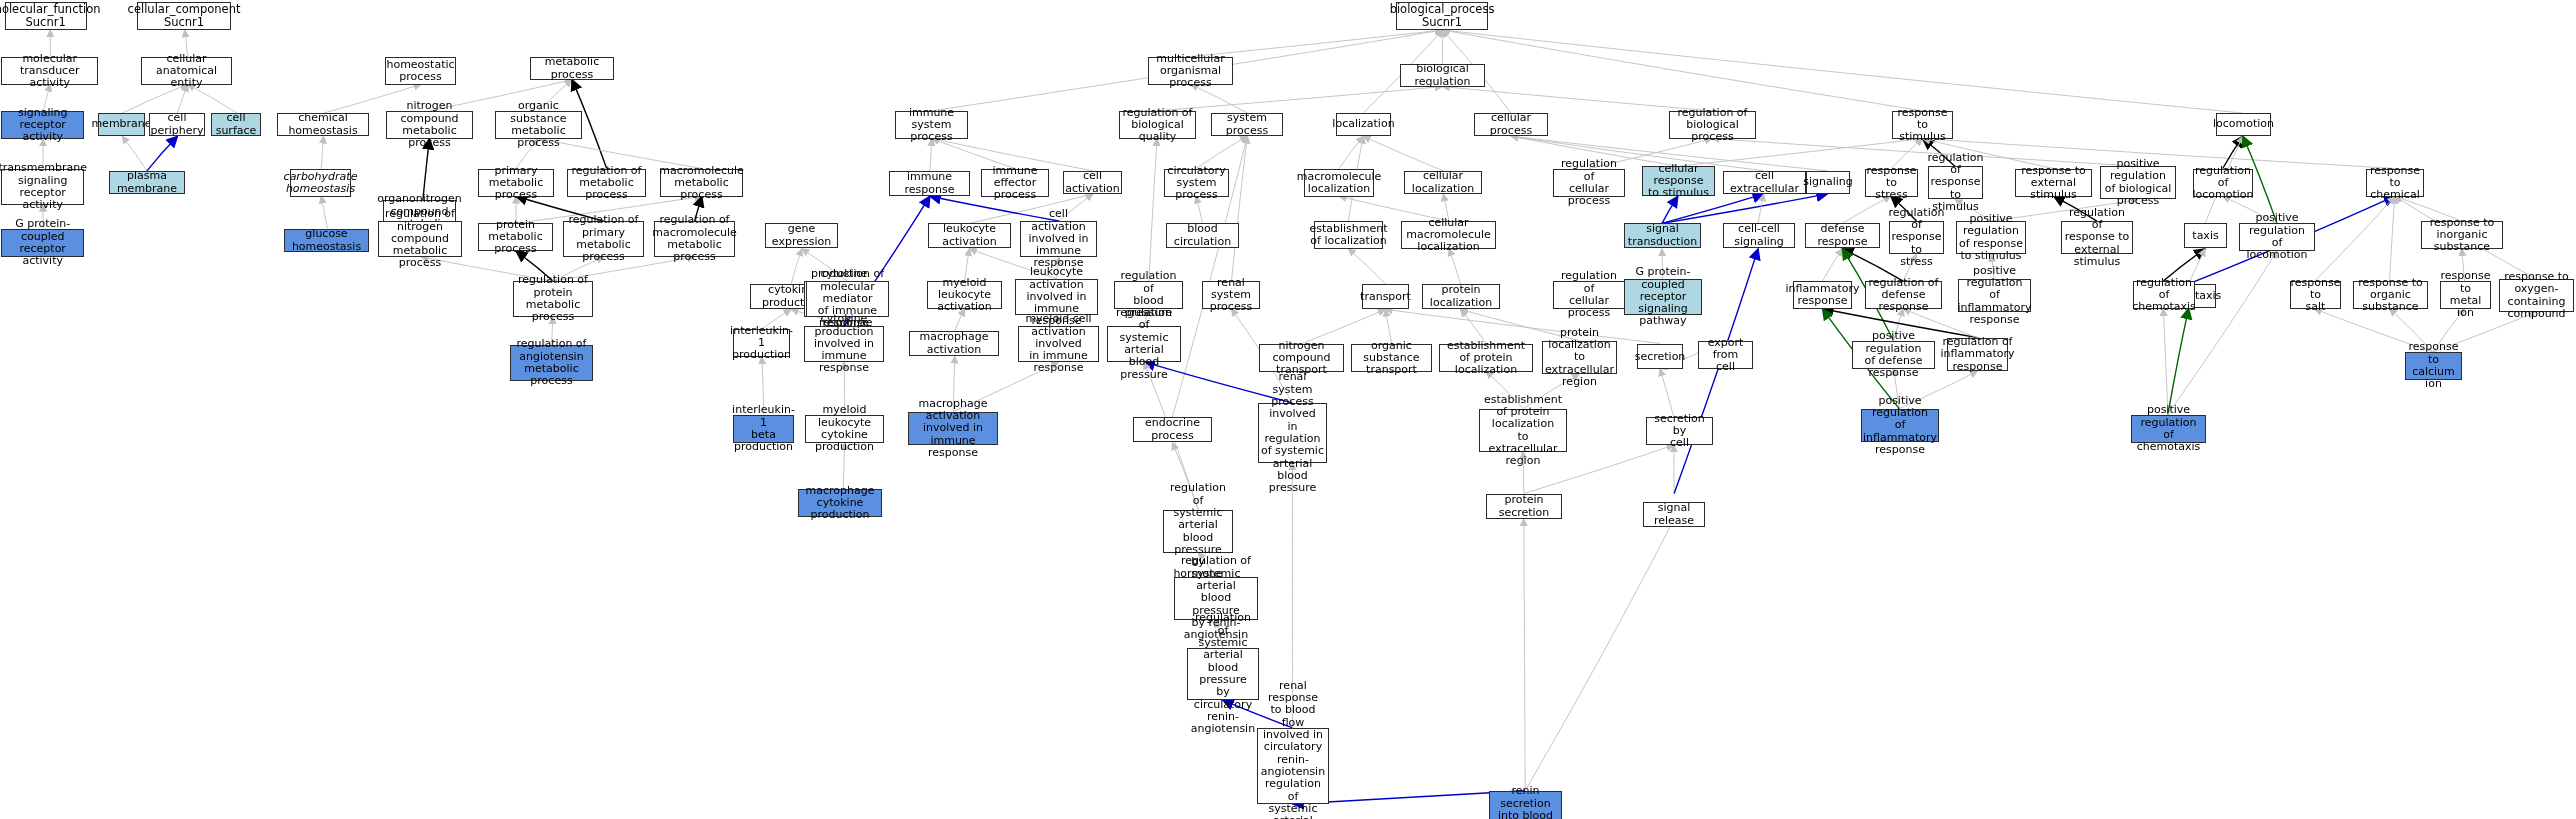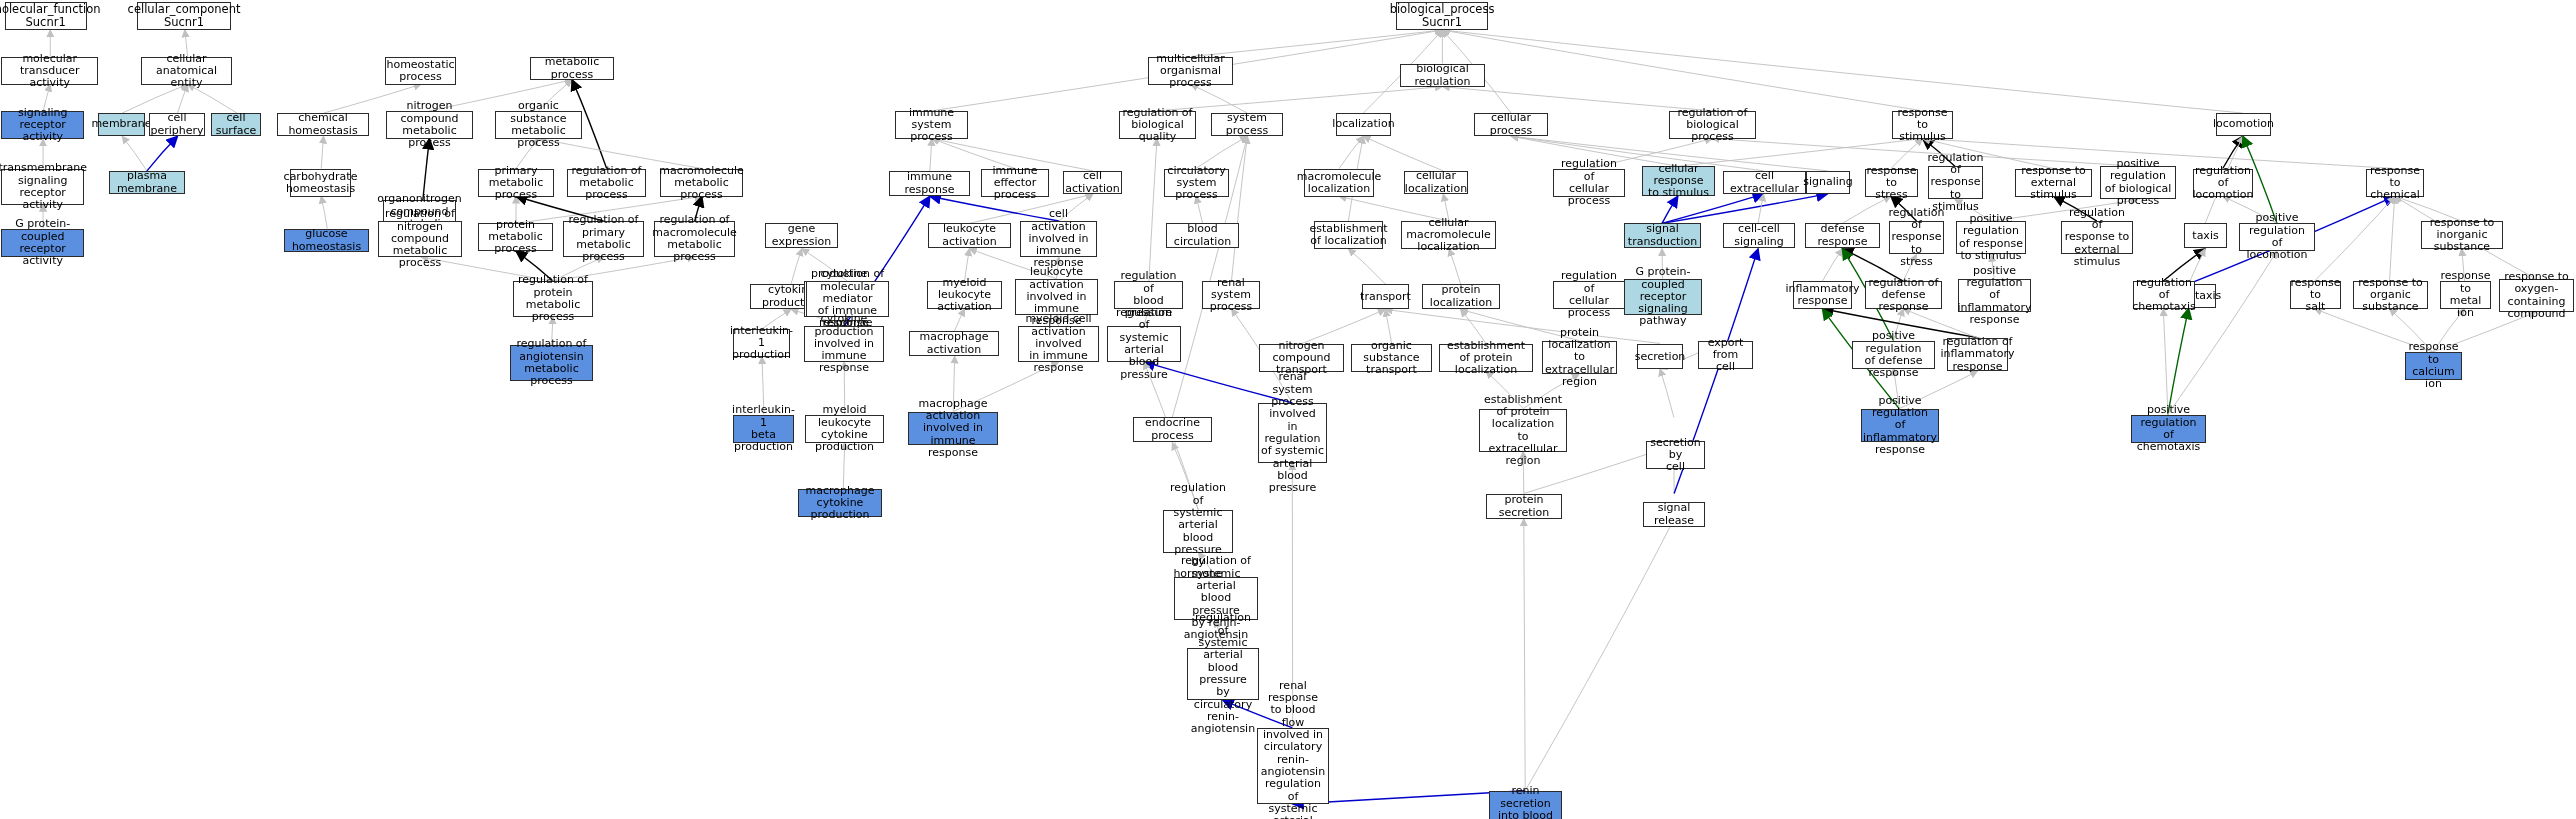--- a/index.html
+++ b/index.html
@@ -249,40 +249,40 @@
 biological process</div>
       <div class="node white" style="left: 1892px; top: 111px; width: 61px; height: 28px;">response to
 stimulus</div>
       <div class="node white" style="left: 2216px; top: 113px; width: 55px; height: 23px;">locomotion</div>
       <div class="node white" style="left: 895px; top: 111px; width: 73px; height: 28px;">immune system
 process</div>
       <div class="node white" style="left: 1.2px; top: 169px; width: 83px; height: 36px;">transmembrane
 signaling receptor
 activity</div>
       <div class="node cyan" style="left: 109px; top: 171px; width: 76px; height: 23px;">plasma membrane</div>
-      <div class="node white" style="left: 290px; top: 169px; width: 61px; height: 28px;">carbohydrate
+      <div class="node white" style="left: 290px; top: 169px; width: 61px; height: 28px; font-style: italic;">carbohydrate
 homeostasis</div>
       <div class="node white" style="left: 383px; top: 166px; width: 73px; height: 36px; margin-top: 34px;">organonitrogen
 compound metabolic
 process</div>
       <div class="node white" style="left: 478px; top: 169px; width: 76px; height: 28px;">primary metabolic
 process</div>
       <div class="node white" style="left: 567px; top: 169px; width: 79px; height: 28px;">regulation of
 metabolic process</div>
       <div class="node white" style="left: 660px; top: 169px; width: 83px; height: 28px;">macromolecule
 metabolic process</div>
       <div class="node white" style="left: 889px; top: 171px; width: 81px; height: 25.4px;">immune response</div>
       <div class="node white" style="left: 981px; top: 169px; width: 68px; height: 28px;">immune effector
 process</div>
       <div class="node white" style="left: 1063px; top: 171px; width: 59px; height: 23px;">cell activation</div>
       <div class="node white" style="left: 1164px; top: 169px; width: 65px; height: 28px;">circulatory
 system process</div>
       <div class="node white" style="left: 1304px; top: 169px; width: 70px; height: 28px;">macromolecule
 localization</div>
-      <div class="node white" style="left: 1404px; top: 171px; width: 64px; height: 23px;">cellular localization</div>
+      <div class="node white" style="left: 1404px; top: 171px; width: 78px; height: 23px;">cellular localization</div>
       <div class="node white" style="left: 1553px; top: 169px; width: 72px; height: 28px;">regulation of
 cellular process</div>
       <div class="node cyan" style="left: 1642px; top: 166px; width: 73px; height: 30px;">cellular response
 to stimulus</div>
       <div class="node white" style="left: 1723px; top: 171px; width: 83px; height: 23px;">cell extracellular</div>
       <div class="node white" style="left: 1806px; top: 171px; width: 44px; height: 23px;">signaling</div>
       <div class="node white" style="left: 1865px; top: 169px; width: 53px; height: 28px;">response to
 stress</div>
       <div class="node white" style="left: 1928px; top: 166px; width: 55px; height: 33px;">regulation of
 response to
@@ -422,21 +422,21 @@
       <div class="node white" style="left: 1258px; top: 403px; width: 69px; height: 60px;">renal system
 process involved
 in regulation
 of systemic
 arterial blood
 pressure</div>
       <div class="node white" style="left: 1479px; top: 409px; width: 88px; height: 43px;">establishment
 of protein localization
 to extracellular
 region</div>
-      <div class="node white" style="left: 1646px; top: 417px; width: 59px; height: 28px; margin-top: 24px;">secretion by
+      <div class="node white" style="left: 1646px; top: 417px; width: 67px; height: 28px;">secretion by
 cell</div>
       <div class="node blue" style="left: 1861px; top: 409px; width: 78px; height: 33px;">positive regulation
 of inflammatory
 response</div>
       <div class="node blue" style="left: 2131px; top: 415px; width: 75px; height: 28px;">positive regulation
 of chemotaxis</div>
       <div class="node blue" style="left: 2405px; top: 352px; width: 57px; height: 28px;">response to
 calcium ion</div>
       <div class="node blue" style="left: 798px; top: 489px; width: 84px; height: 28px;">macrophage cytokine
 production</div>

